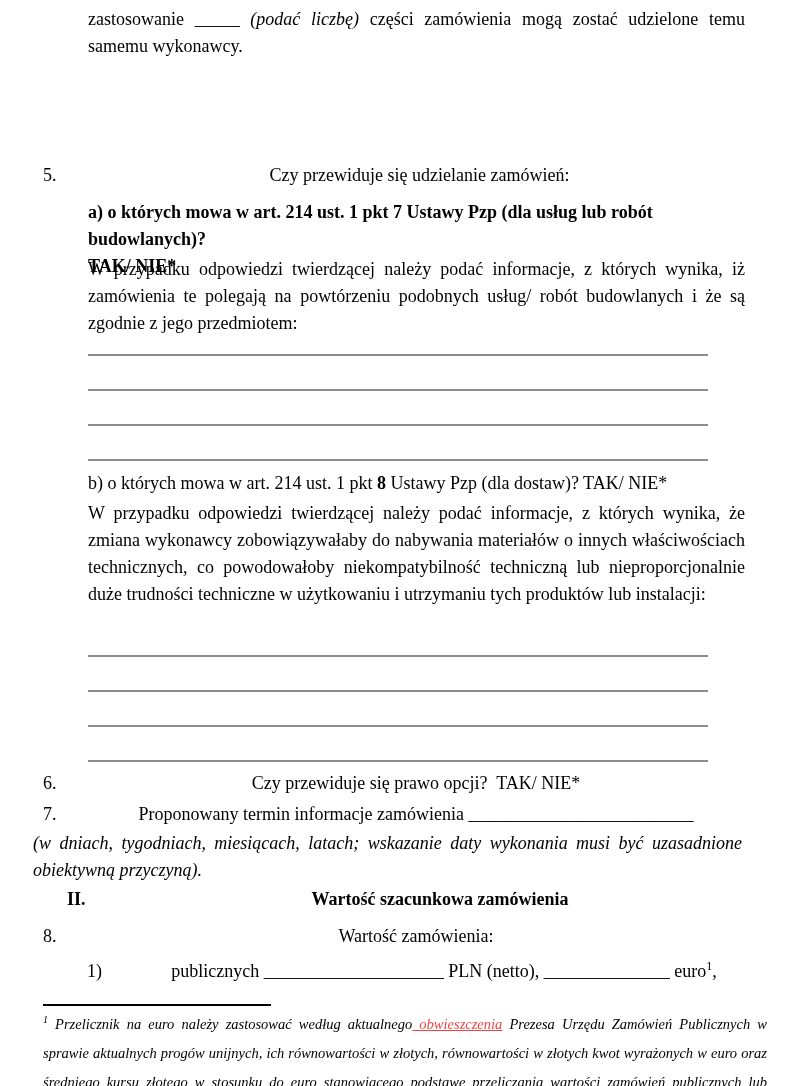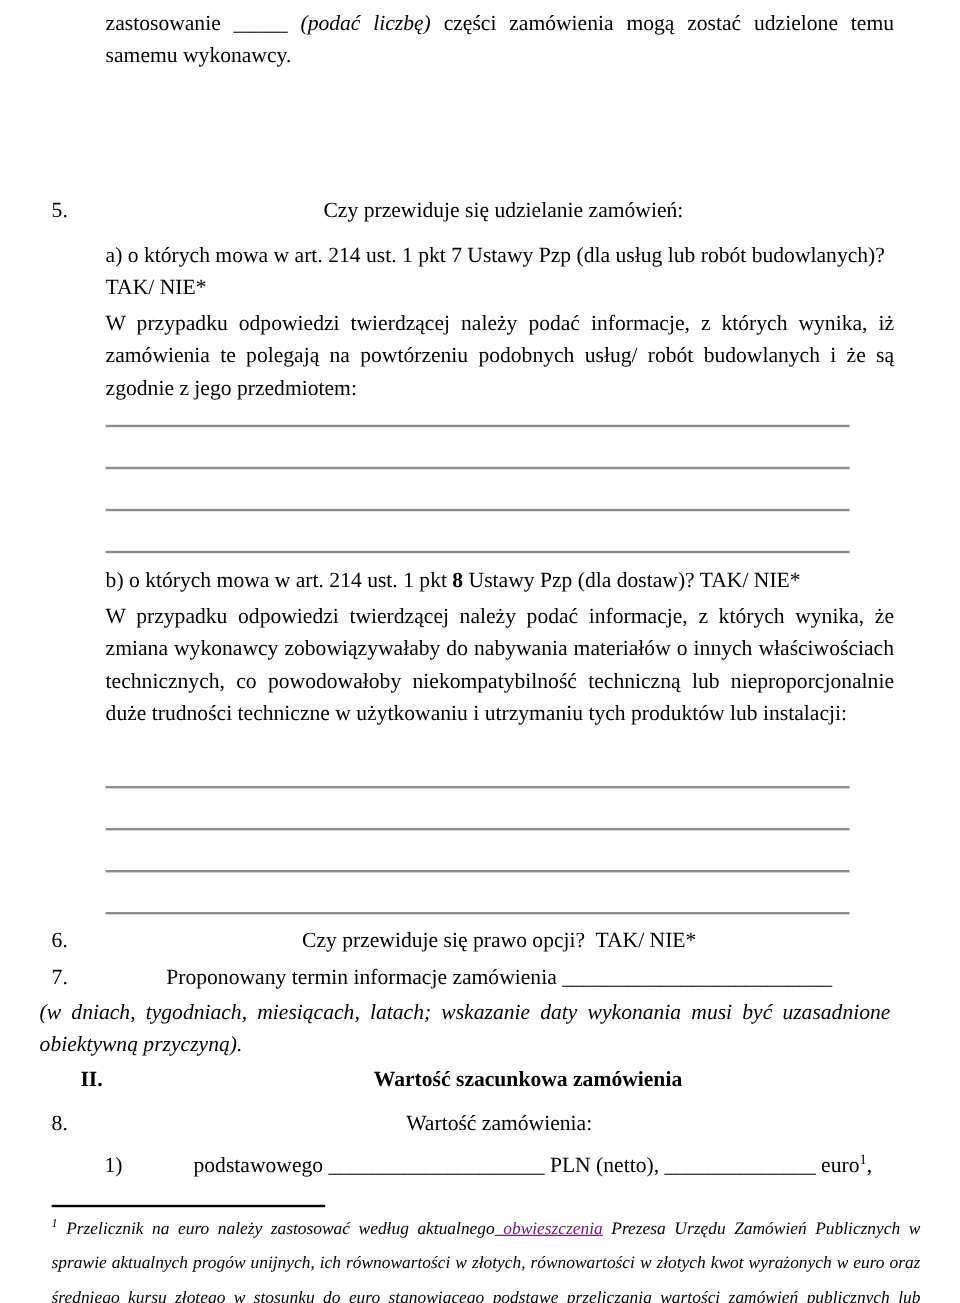--- a/index.html
+++ b/index.html
@@ -13,31 +13,31 @@
   .abs { position:absolute; }
   .just { text-align:justify; }
   .it { font-style:italic; }
   .b { font-weight:bold; }
   .row { display:flex; align-items:flex-start; }
   .n  { flex:0 0 39px; }
   .n2 { flex:0 0 32px; }
   .n3 { flex:0 0 44px; }
   .row .t { flex:1 1 auto;text-align:center; }
   .wline { height:35px; border-bottom:2px solid #8C8C8C; }
-  .link { color:#701a75; text-decoration:underline; cursor:pointer; }
+  .link { color:#ef4444; text-decoration:underline; cursor:pointer; }
   sup.ref { font-size:12px; line-height:0; vertical-align:super; }
   .fn { font-size:14.5px; line-height:29px; font-style:italic; text-align:justify; }
   .fn sup.ref { font-size:10px; }
   .fnsep { border-top:2px solid #000000; height:0; }
   .ws { white-space:pre-wrap; }
 
   #p-intro    { top:6px;    left:88px; width:657px; }
   #p-criteria { top:76px;   left:88px; width:657px; }
   #i5         { top:162px;  left:43px; width:714px; }
-  #p-a        { top:199px;  left:88px; width:660px; }
+  #p-a        { top:199px;  left:88px; width:660px;font-weight:bold; }
   #p-a-expl   { top:256px;  left:88px; width:657px; }
   #lines-a    { top:321px;  left:88px; width:620px; }
   #p-b        { top:470px;  left:88px; width:660px; }
   #p-b-expl   { top:500px;  left:88px; width:657px; }
   #lines-b    { top:622px;  left:88px; width:620px; }
   #i6         { top:770px;  left:43px; width:714px; }
   #i7         { top:801px;  left:43px; width:714px; }
   #p-note7    { top:830px;  left:33px; width:709px; }
   #sec2       { top:886px;  left:43px; width:714px;margin-left:24px; }
   #i8         { top:923px;  left:43px; width:714px; }
@@ -97,20 +97,20 @@
     <span class="t">Wartość szacunkowa zamówienia</span>
   </div>
 
   <div class="abs row" id="i8">
     <span class="n2">8.</span>
     <span class="t">Wartość zamówienia:</span>
   </div>
 
   <div class="abs row" id="i8-1">
     <span class="n3">1)</span>
-    <span class="t"><span>podstawowego </span><span class="ws">____________________</span><span> PLN (netto), </span><span class="ws">______________</span><span> euro</span><sup class="ref">1</sup><span>,</span></span>
+    <span class="t"><span>publicznych </span><span class="ws">____________________</span><span> PLN (netto), </span><span class="ws">______________</span><span> euro</span><sup class="ref">1</sup><span>,</span></span>
   </div>
 
   <div class="abs fnsep" id="fn-sep"></div>
 
   <p class="abs fn" id="fn"><sup class="ref">1</sup><span> Przelicznik na euro należy zastosować według aktualnego</span><span class="link"> obwieszczenia</span><span> Prezesa Urzędu Zamówień Publicznych w sprawie aktualnych progów unijnych, ich równowartości w złotych, równowartości w złotych kwot wyrażonych w euro oraz średniego kursu złotego w stosunku do euro stanowiącego podstawę przeliczania wartości zamówień publicznych lub konkursów.</span></p>
 
 </div>
 
 </body></html>

